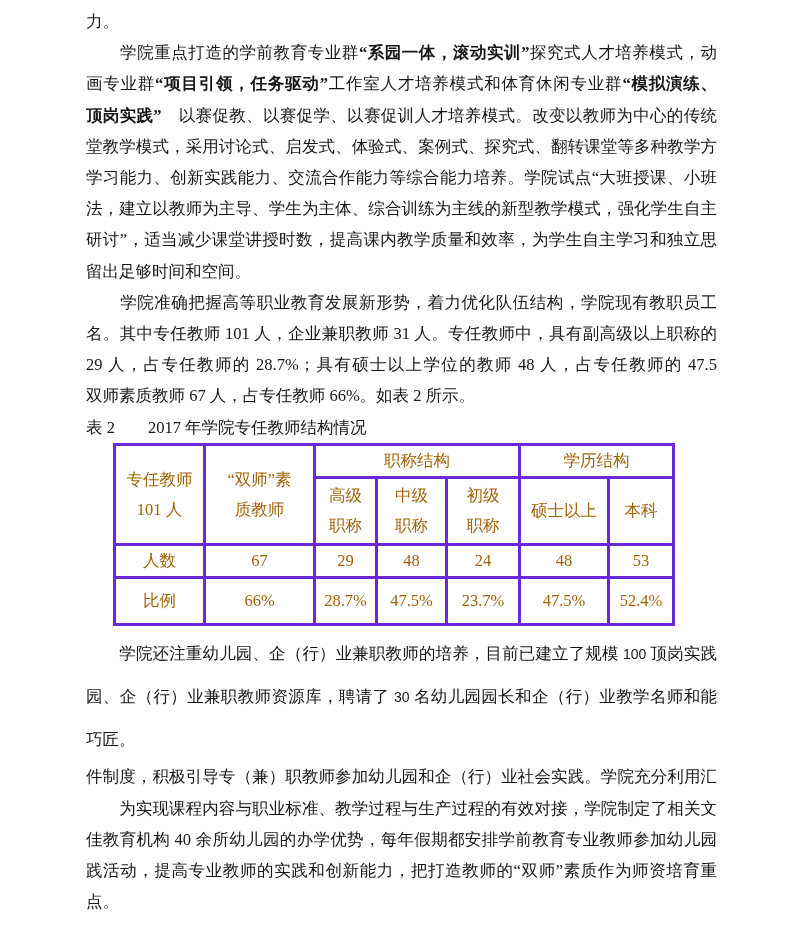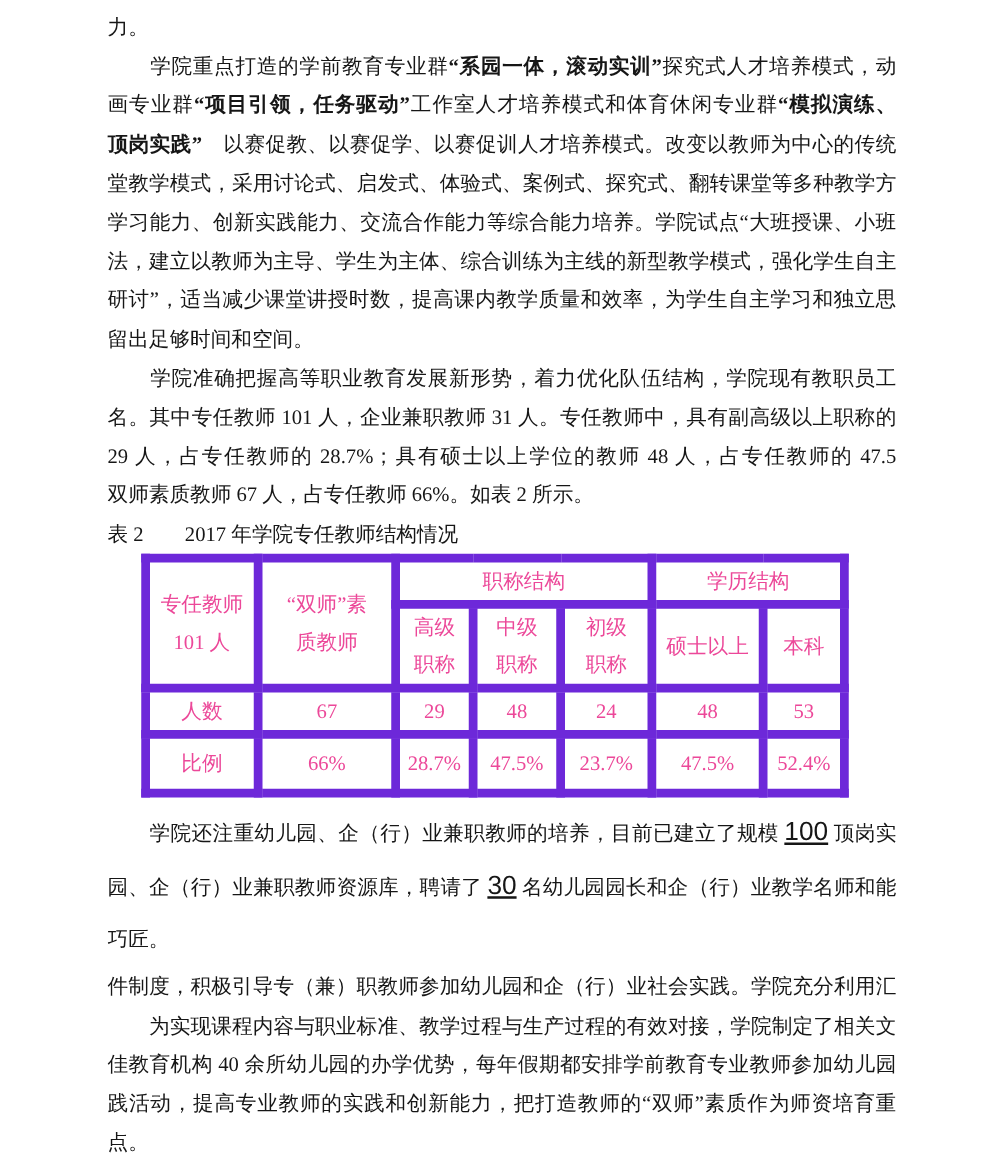--- a/index.html
+++ b/index.html
@@ -8,33 +8,33 @@
     font-family:"Liberation Serif","DejaVu Serif",serif;color:#161616;
   }
   .content{position:absolute;left:86px;top:6px;width:631px;}
   .para{margin:0;padding:0;}
   .line{
     font-size:16.5px;line-height:31.2px;height:31.2px;overflow:hidden;
     text-align:justify;text-align-last:justify;
   }
   .line.last{text-align-last:left;}
   .b{font-weight:bold;}
-  .s{font-family:"Liberation Sans","DejaVu Sans",sans-serif;font-size:21px;text-decoration:underline;}
+  .s{font-family:"Liberation Sans","DejaVu Sans",sans-serif;font-size:14px;}
   .para-wide .line{line-height:43px;height:43px;}
   .para-wide{margin-top:6px;}
   .table-title{
     font-size:16.5px;height:26px;line-height:26px;margin-top:4px;
     white-space:pre;
   }
   table.t{
     border-collapse:collapse;table-layout:fixed;width:559px;margin:2px 0 0 27px;
   }
   .t td{
-    border:7px solid #6d28d9;text-align:center;vertical-align:middle;
-    font-size:16.5px;line-height:30px;padding:0;white-space:pre-line;color:#ec4899;
+    border:3px solid #6d28d9;text-align:center;vertical-align:middle;
+    font-size:16.5px;line-height:30px;padding:0;white-space:pre-line;color:#a16207;
   }
   tr.r1{height:32px;}
   tr.r2{height:67px;}
   tr.r3{height:32px;}
   tr.r4{height:47px;}
 </style>
 </head>
 <body>
 
 <div class="page">

